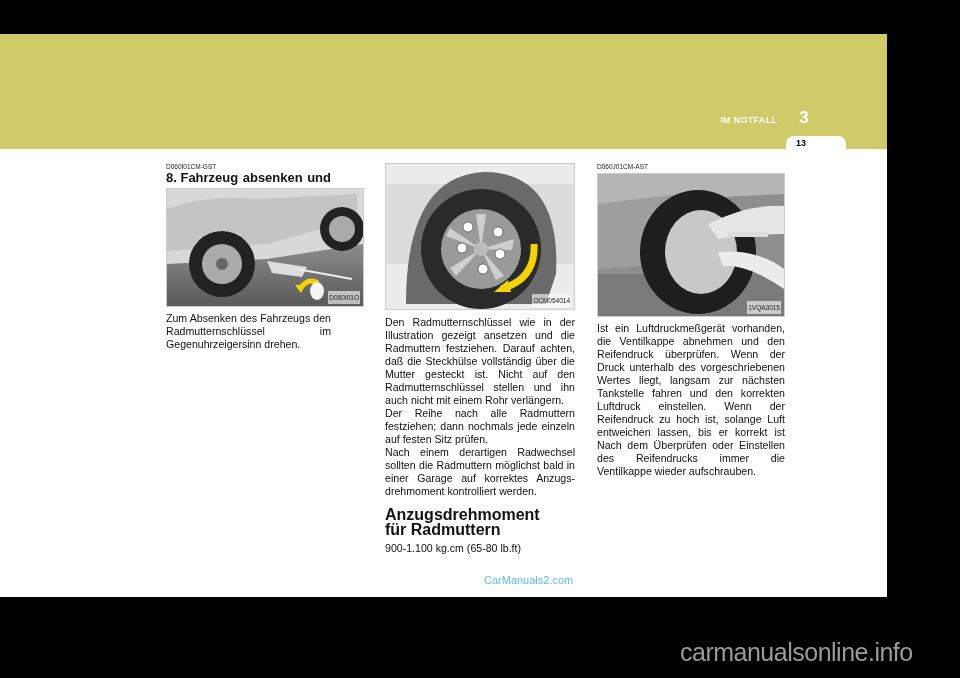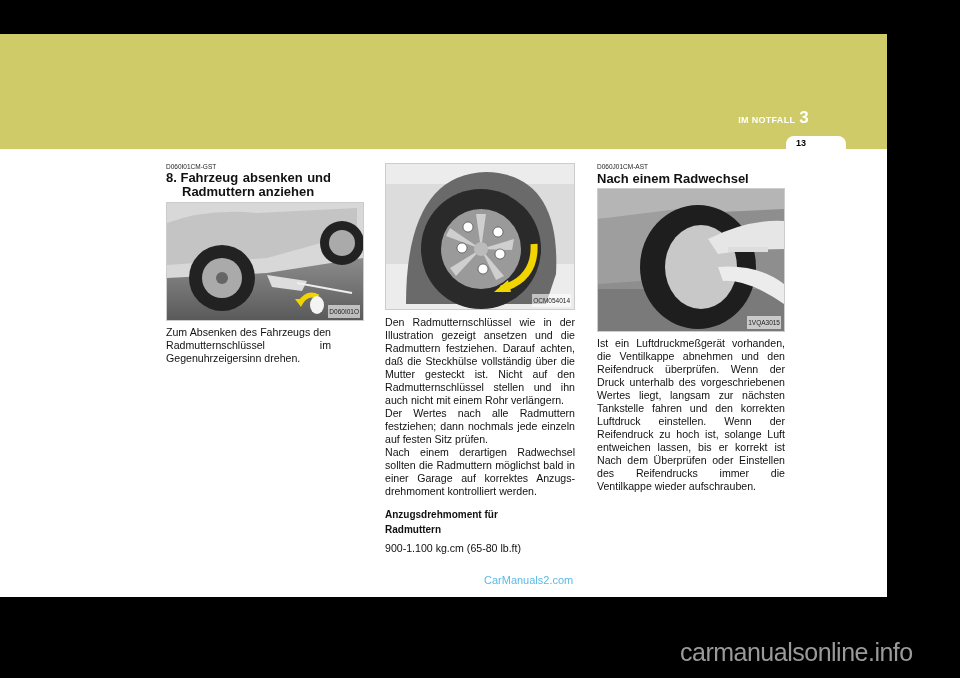--- a/index.html
+++ b/index.html
@@ -1,31 +1,31 @@
 <!DOCTYPE html>
 <html><head>
 <meta charset="utf-8">
 <style>
   html, body { margin:0; padding:0; }
   body { width:960px; height:678px; background:#000; position:relative; overflow:hidden; font-family:"Liberation Sans", sans-serif; }
   .page { position:absolute; left:0; top:34px; width:887px; height:563px; background:#fff; }
   .band { position:absolute; left:0; top:0; width:887px; height:115px; background:#cfcb69; }
-  .chapter { position:absolute; right:78px; top:74px; color:#fff; font-weight:bold; font-size:9px; letter-spacing:0.3px; display:flex; align-items:baseline; gap:4px; }
+  .chapter { position:absolute; right:78px; top:74px; color:#fff; font-weight:bold; font-size:9px; letter-spacing:0.3px; display:flex; align-items:baseline; gap:22px; }
   .chapter .num { font-size:17px; }
   .pagetab { position:absolute; left:786px; top:102px; width:60px; height:14px; background:#fff; border-radius:8px 8px 0 0; }
   .pagetab span { position:absolute; left:10px; top:2px; font-size:9px; font-weight:bold; color:#000; }
   .col { position:absolute; font-size:10.6px; line-height:13px; color:#111; }
   .code { font-size:6.5px; color:#222; line-height:8px; }
   .h8 { font-weight:bold; font-size:13px; line-height:14px; margin:0; }
   .h8 .l1 { display:flex; justify-content:space-between; }
   .h8 .l2 { padding-left:16px; }
   .justify { text-align:justify; }
   .fig { position:relative; background:#8a8a8a; overflow:hidden; border:1px solid #ccc; }
   .figcode { position:absolute; right:3px; bottom:2px; font-size:6.5px; color:#222; background:rgba(255,255,255,0.6); padding:0 1px; }
-  .subh { font-weight:bold; font-size:10px; line-height:15px; }
+  .subh { font-weight:bold; font-size:16px; line-height:15px; }
   .wm1 { position:absolute; left:484px; top:574px; color:#5bbbe8; font-size:11px; }
   .wm2 { position:absolute; left:680px; top:638px; color:#9a9a9a; font-size:25px; font-weight:normal; letter-spacing:-0.5px; }
 </style>
 </head>
 <body>
 
 <div class="page">
   <div class="band">
     <div class="chapter">
       <span>IM NOTFALL</span>
@@ -37,21 +37,20 @@
   </div>
 
   <div class="col" style="left:166px; top:129px; width:165px;">
     <div class="code">D060I01CM-GST</div>
     <div class="h8">
       <div class="l1">
         <span>8. Fahrzeug</span>
         <span>absenken</span>
         <span>und</span>
       </div>
-      <div class="l2">Radmuttern anziehen</div>
     </div>
     <div class="fig" style="width:196px; height:117px; margin-top:3px;">
       <svg width="196" height="117" viewBox="0 0 196 117">
         <defs>
             <linearGradient id="g1" x1="0" y1="0" x2="0" y2="1">
               <stop offset="0" stop-color="#b8b8b8"></stop>
               <stop offset="1" stop-color="#5a5a5a"></stop>
             </linearGradient>
           </defs>
         <rect width="196" height="117" fill="url(#g1)"></rect>
@@ -95,29 +94,28 @@
             <circle cx="97" cy="105" r="5"></circle>
             <circle cx="82" cy="63" r="5"></circle>
             <circle cx="114" cy="90" r="5"></circle>
         </g>
         <path d="M148 80 Q150 115 115 125" stroke="#f2d500" stroke-width="7" fill="none"></path>
         <path d="M108 128 l14 -12 l3 12z" fill="#f2d500"></path>
       </svg>
       <span class="figcode">OCM054014</span>
     </div>
     <p class="justify" style="margin:6px 0 0 0;">Den Radmutternschlüssel wie in der Illustration gezeigt ansetzen und die Radmuttern festziehen. Darauf achten, daß die Steckhülse vollständig über die Mutter gesteckt ist. Nicht auf den Radmutternschlüssel stellen und ihn auch nicht mit einem Rohr verlängern.</p>
-    <p class="justify" style="margin:0;">Der Wertes nach alle Radmuttern festziehen; dann nochmals jede einzeln auf festen Sitz prüfen.</p>
+    <p class="justify" style="margin:0;">Der Reihe nach alle Radmuttern festziehen; dann nochmals jede einzeln auf festen Sitz prüfen.</p>
     <p class="justify" style="margin:0;">Nach einem derartigen Radwechsel sollten die Radmuttern möglichst bald in einer Garage auf korrektes Anzugs-drehmoment kontrolliert werden.</p>
     <div class="subh" style="margin-top:9px; width:150px;">Anzugsdrehmoment für Radmuttern</div>
     <p style="margin:5px 0 0 0;">900-1.100 kg.cm (65-80 lb.ft)</p>
   </div>
 
   <div class="col" style="left:597px; top:129px; width:188px;">
     <div class="code">D060J01CM-AST</div>
-    <div class="subh" style="font-size:13px;">Nach einem Radwechsel</div>
     <div class="fig" style="width:186px; height:142px; margin-top:2px;">
       <svg width="186" height="142" viewBox="0 0 186 142">
         <rect width="186" height="142" fill="#8e8e8e"></rect>
         <path d="M0 0 H186 V20 L80 25 L0 30Z" fill="#b5b5b5"></path>
         <path d="M0 30 L80 20 L70 90 L0 95Z" fill="#9e9e9e"></path>
         <rect x="0" y="100" width="186" height="42" fill="#7a7a7a"></rect>
         <ellipse cx="100" cy="78" rx="58" ry="62" fill="#1e1e1e"></ellipse>
         <ellipse cx="103" cy="78" rx="36" ry="42" fill="#c8c8c8"></ellipse>
         <path d="M110 50 Q150 30 186 32 V60 Q150 60 120 65Z" fill="#e6e6e6"></path>
         <path d="M120 78 Q160 75 186 95 V115 Q150 90 125 92Z" fill="#ececec"></path>

